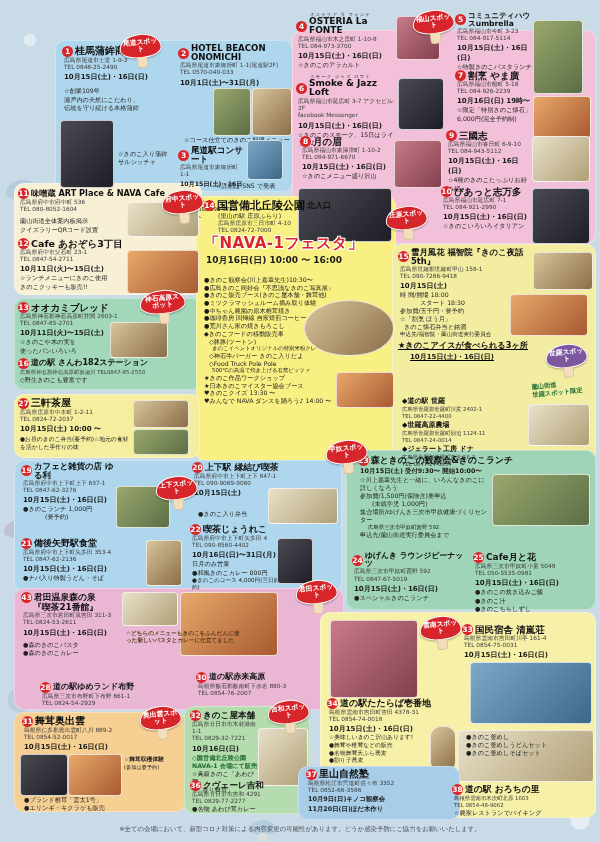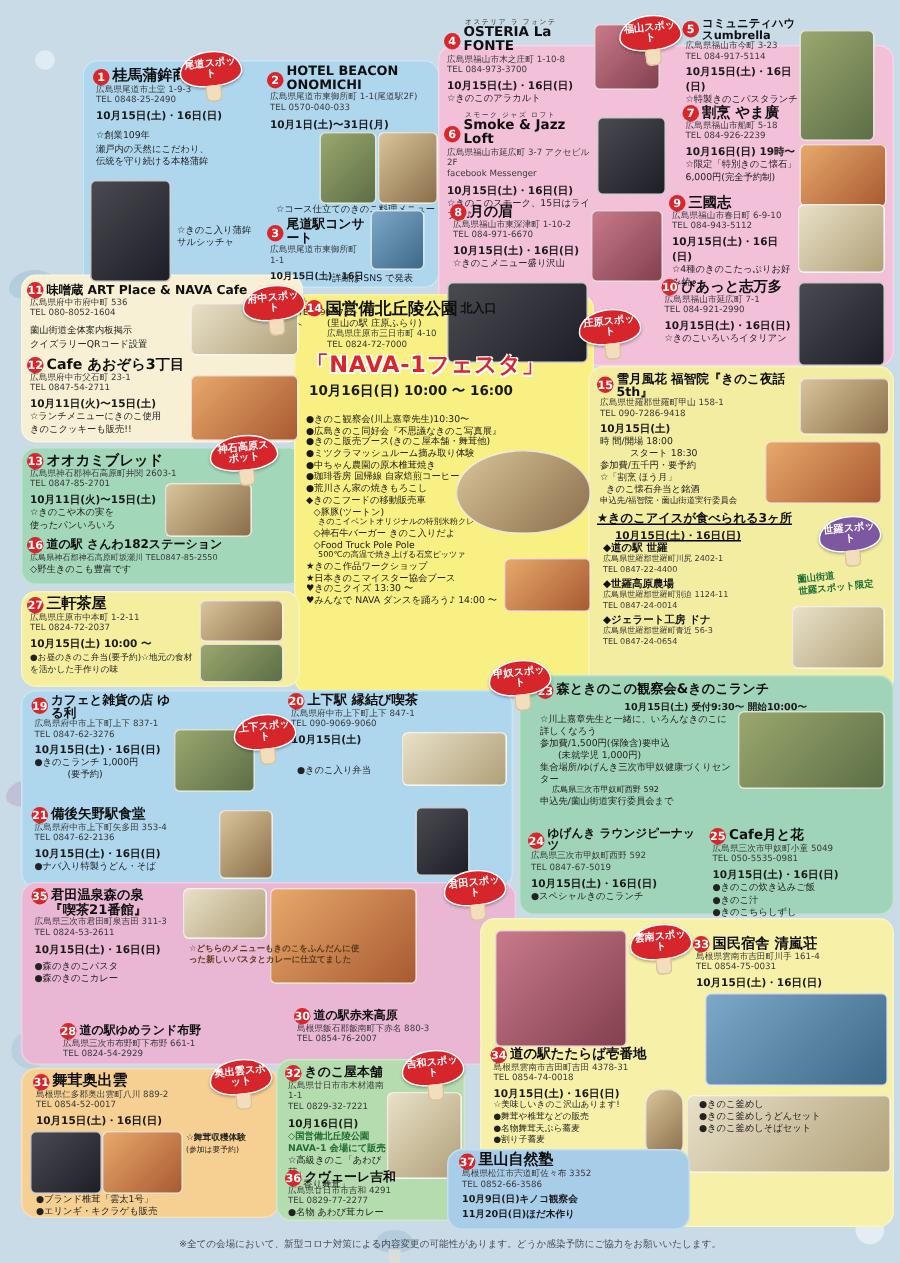--- a/index.html
+++ b/index.html
@@ -35,21 +35,21 @@
   .badge{position:absolute;width:42px;text-align:center;z-index:6;transform:rotate(-6deg);}
   .badge .cap{background:#d7262b;color:#fff;border:1.5px solid #fff;
     border-radius:50% 50% 46% 46%/62% 62% 42% 42%;font-size:6.8px;font-weight:bold;
     line-height:1.1;padding:4px 2px 3px;box-shadow:0 1px 2px rgba(0,0,0,.3);}
   .badge .stem{width:9px;height:10px;background:#f2debc;border:1px solid #d9c39a;border-top:none;
     margin:-1px auto 0;border-radius:0 0 4px 4px;}
   .badge.purple .cap{background:#7d57a0;}
   .navaTitle{color:#d8262b;font-weight:bold;font-size:15px;letter-spacing:.5px;
     text-shadow:1px 1px 0 #fff,-1px 1px 0 #fff,1px -1px 0 #fff,-1px -1px 0 #fff;}
   .navaItems div{font-size:6.2px;line-height:1.24;color:#1a1a1a;}
-  .iceName{font-size:7px;font-weight:bold;color:#111;}
+  .iceName{font-size:7px;font-weight:bold;color:#111;margin-top:36px;}
   .iceInfo{font-size:5.4px;color:#3a3a3a;line-height:1.25;}
   .footer{position:absolute;left:40px;right:40px;bottom:8px;text-align:center;
     font-size:6.4px;color:#4a4a55;z-index:3;}
 </style>
 </head>
 <body>
 
 <div id="flyer">
 
   <div class="deco" style="left:6px;top:180px;">
@@ -439,28 +439,40 @@
         <span class="num">21</span>
         <span>備後矢野駅食堂</span>
       </div>
     <div class="addr">広島県府中市上下町矢多田 353-4</div>
     <div class="tel">TEL 0847-62-2136</div>
     <div class="date">10月15日(土)・16日(日)</div>
     <div class="note">●ナバ入り特製うどん・そば</div>
   </div>
   <div class="photo p2" style="left:146px;top:540px;width:34px;height:44px;"></div>
 
+  <div class="entry" style="left:190px;top:524px;width:110px;">
+    <div class="t" style="font-size:9px;">
+        <span class="num">22</span>
+        <span>喫茶じょうれこ</span>
+      </div>
+    <div class="addr">広島県府中市上下町矢多田 4</div>
+    <div class="tel">TEL 090-8560-4402</div>
+    <div class="date">10月16日(日)〜31日(月)</div>
+    <div class="note">日月のみ営業</div>
+    <div class="note">●和風きのこカレー 800円</div>
+    <div class="note" style="font-size:5.6px;">●きのこのコース 4,000円(三日前迄要予約)</div>
+  </div>
   <div class="photo p3" style="left:277px;top:538px;width:34px;height:44px;"></div>
 
   <div class="entry" style="left:358px;top:455px;width:180px;">
     <div class="t" style="font-size:8.8px;">
         <span class="num">23</span>
         <span>森ときのこの観察会&amp;きのこランチ</span>
       </div>
-    <div class="date" style="font-size:6.4px;text-align:right;">10月15日(土) 受付9:30〜 開始10:00〜</div>
+    <div class="date" style="font-size:6.4px;">10月15日(土) 受付9:30〜 開始10:00〜</div>
     <div class="note" style="width:128px;">☆川上嘉章先生と一緒に、いろんなきのこに詳しくなろう</div>
     <div class="note">参加費/1,500円(保険含)要申込</div>
     <div class="note" style="margin-left:14px;">(未就学児 1,000円)</div>
     <div class="note" style="width:128px;">集合場所/ゆげんき三次市甲奴健康づくりセンター</div>
     <div class="note" style="margin-left:10px;font-size:5.4px;">広島県三次市甲奴町西野 592</div>
     <div class="note">申込先/薗山街道実行委員会まで</div>
   </div>
   <div class="photo p1" style="left:492px;top:474px;width:96px;height:50px;"></div>
 
   <div class="entry" style="left:352px;top:552px;width:112px;">
@@ -482,21 +494,21 @@
     <div class="addr">広島県三次市甲奴町小童 5049</div>
     <div class="tel">TEL 050-5535-0981</div>
     <div class="date">10月15日(土)・16日(日)</div>
     <div class="note">●きのこの炊き込みご飯</div>
     <div class="note">●きのこ汁</div>
     <div class="note">●きのこちらしずし</div>
   </div>
 
   <div class="entry" style="left:21px;top:592px;width:100px;">
     <div class="t" style="font-size:8.8px;">
-        <span class="num">35</span>
+        <span class="num">43</span>
         <span>君田温泉森の泉</span>
       </div>
     <div class="t" style="font-size:8.8px;margin-left:12px;">
         <span>『喫茶21番館』</span>
       </div>
     <div class="addr">広島県三次市君田町泉吉田 311-3</div>
     <div class="tel">TEL 0824-53-2611</div>
     <div class="date">10月15日(土)・16日(日)</div>
     <div class="note" style="margin-top:3px;">●森のきのこパスタ</div>
     <div class="note">●森のきのこカレー</div>
@@ -551,20 +563,29 @@
   </div>
   <div class="photo p2" style="left:430px;top:726px;width:24px;height:44px;border-radius:10px;"></div>
 
   <div class="photo p7" style="left:458px;top:730px;width:134px;height:50px;"></div>
   <div class="entry" style="left:464px;top:733px;width:126px;z-index:3;">
     <div class="note">●きのこ釜めし</div>
     <div class="note">●きのこ釜めしうどんセット</div>
     <div class="note">●きのこ釜めしそばセット</div>
   </div>
 
+  <div class="entry" style="left:452px;top:784px;width:140px;z-index:5;">
+    <div class="t" style="font-size:8.8px;">
+        <span class="num">38</span>
+        <span>道の駅 おろちの里</span>
+      </div>
+    <div class="addr" style="font-size:5.4px;">島根県雲南市木次町北原 1603</div>
+    <div class="tel" style="font-size:5.4px;">TEL 0854-48-9062</div>
+    <div class="note">☆農家レストランでバイキング</div>
+  </div>
 
   <div class="entry" style="left:22px;top:716px;width:120px;">
     <div class="t" style="font-size:10px;">
         <span class="num">31</span>
         <span>舞茸奥出雲</span>
       </div>
     <div class="addr">島根県仁多郡奥出雲町八川 889-2</div>
     <div class="tel">TEL 0854-52-0017</div>
     <div class="date">10月15日(土)・16日(日)</div>
   </div>

